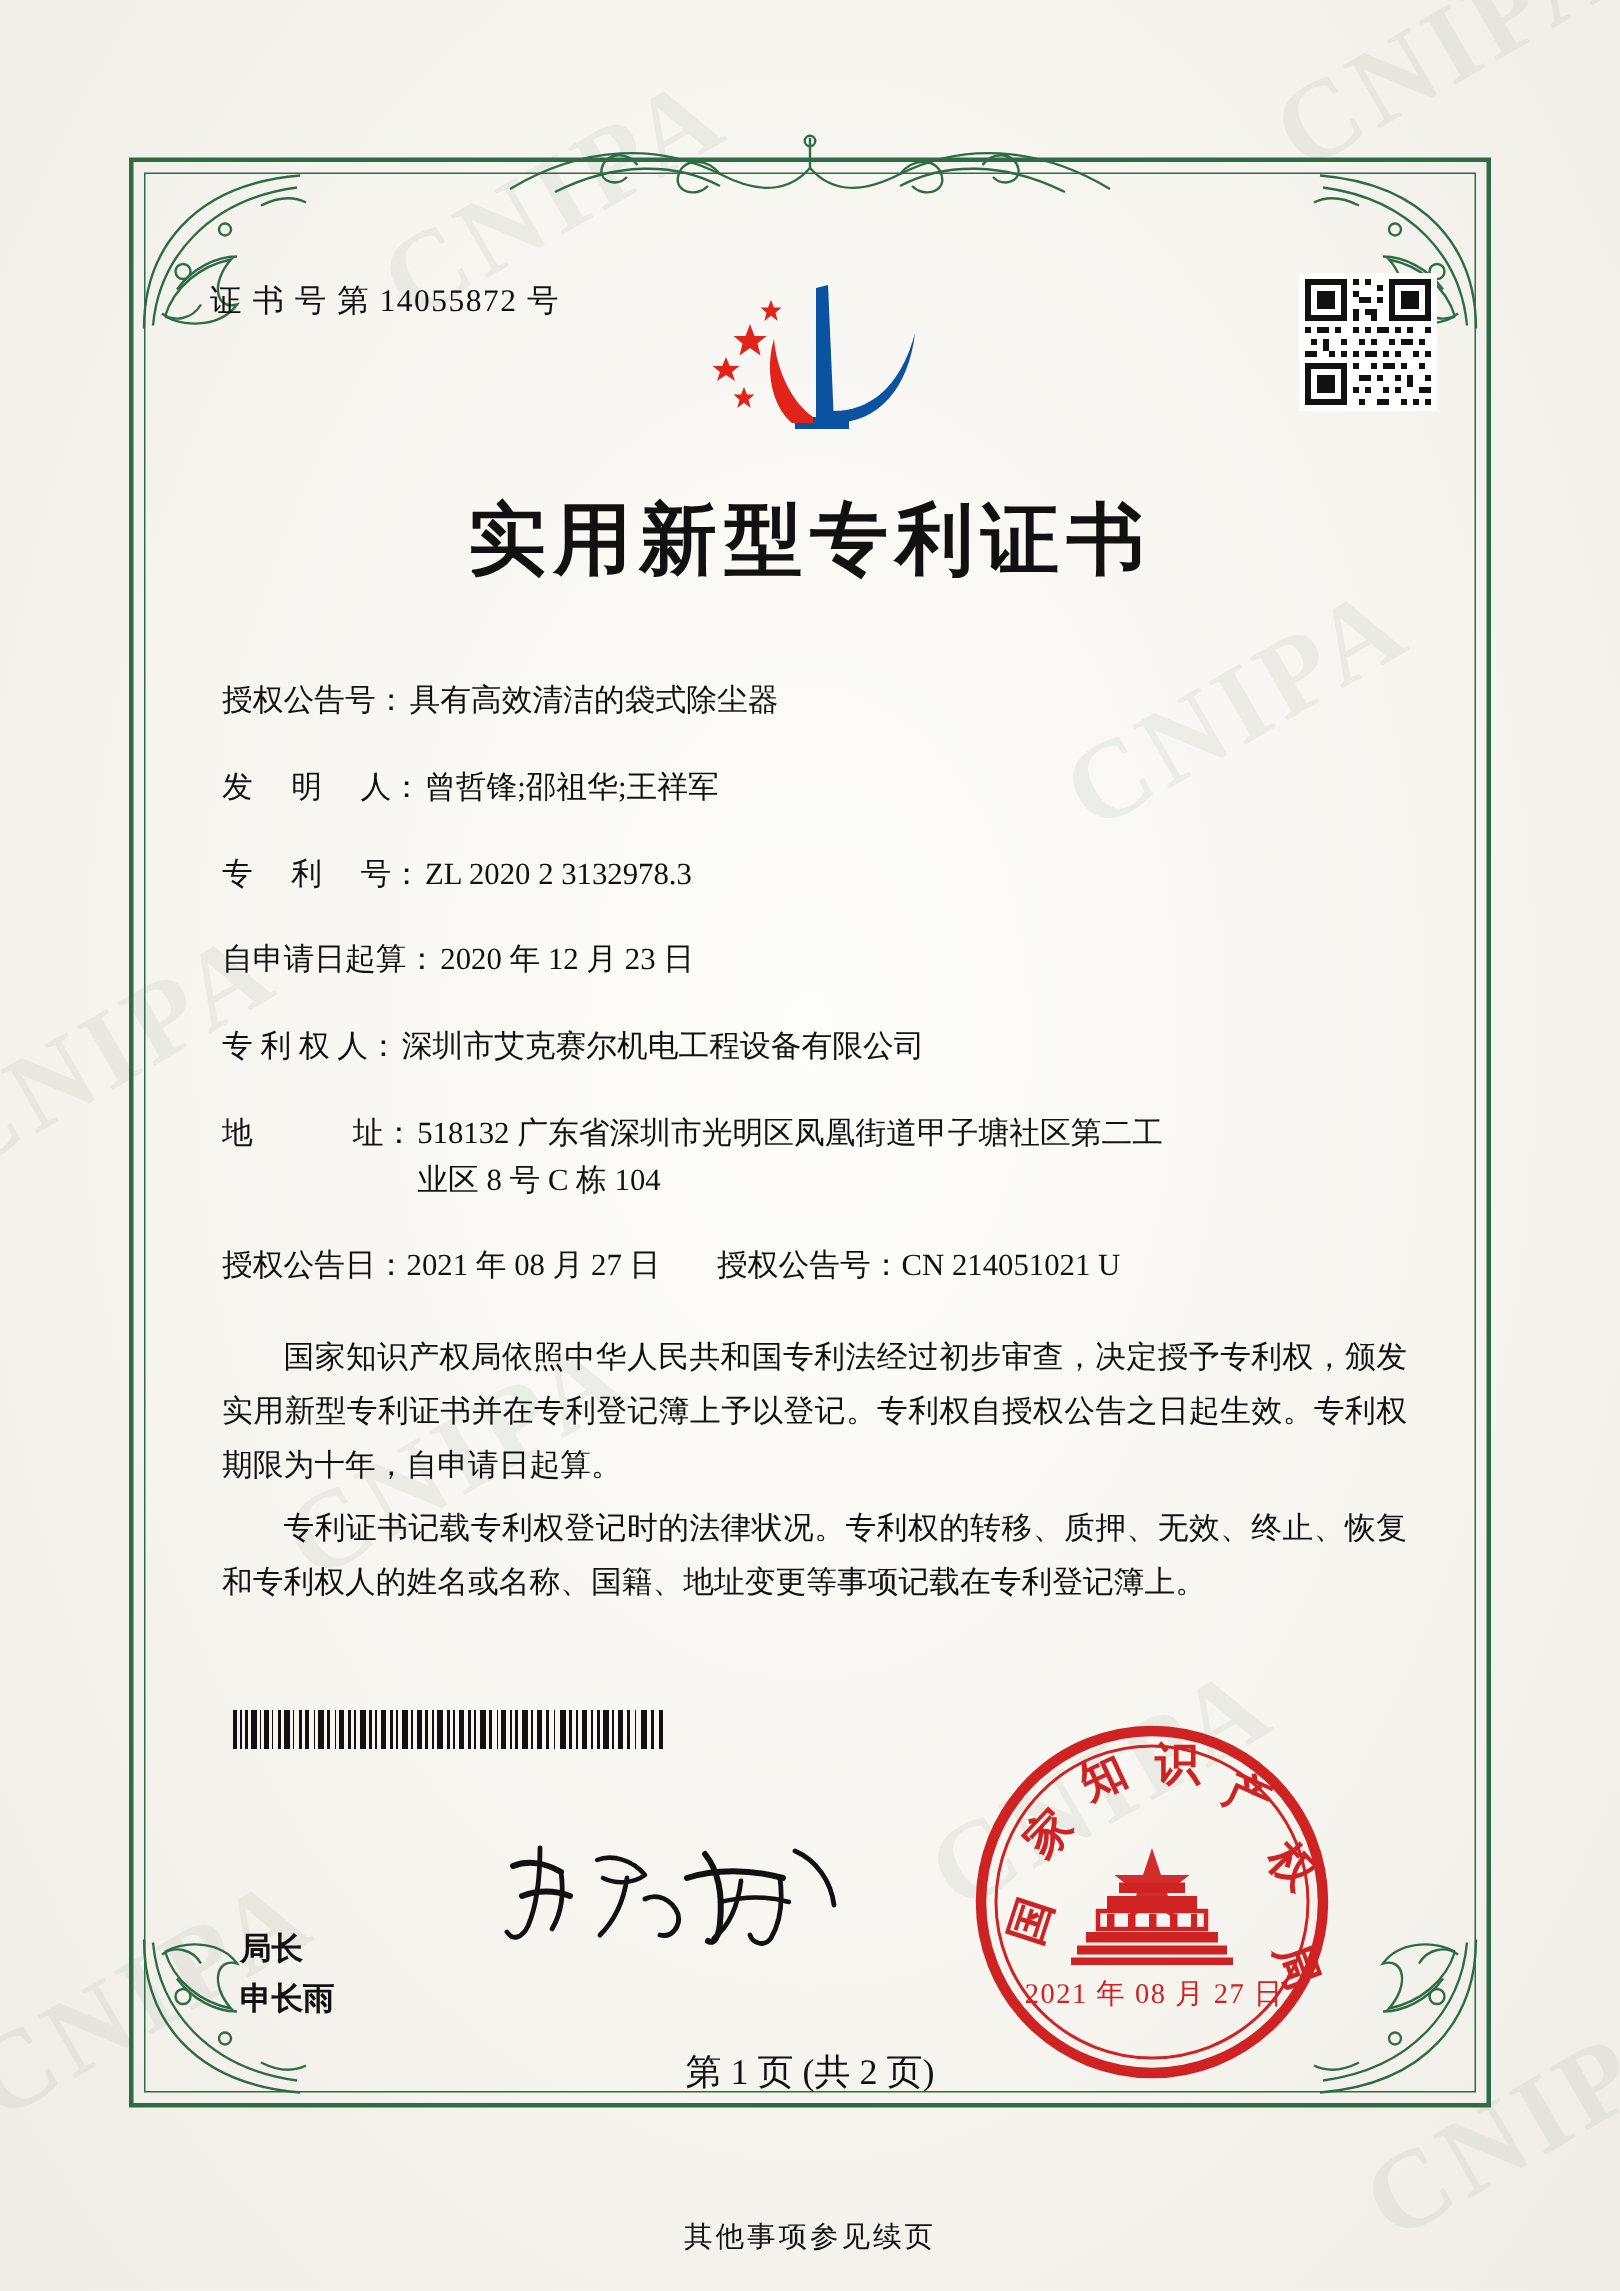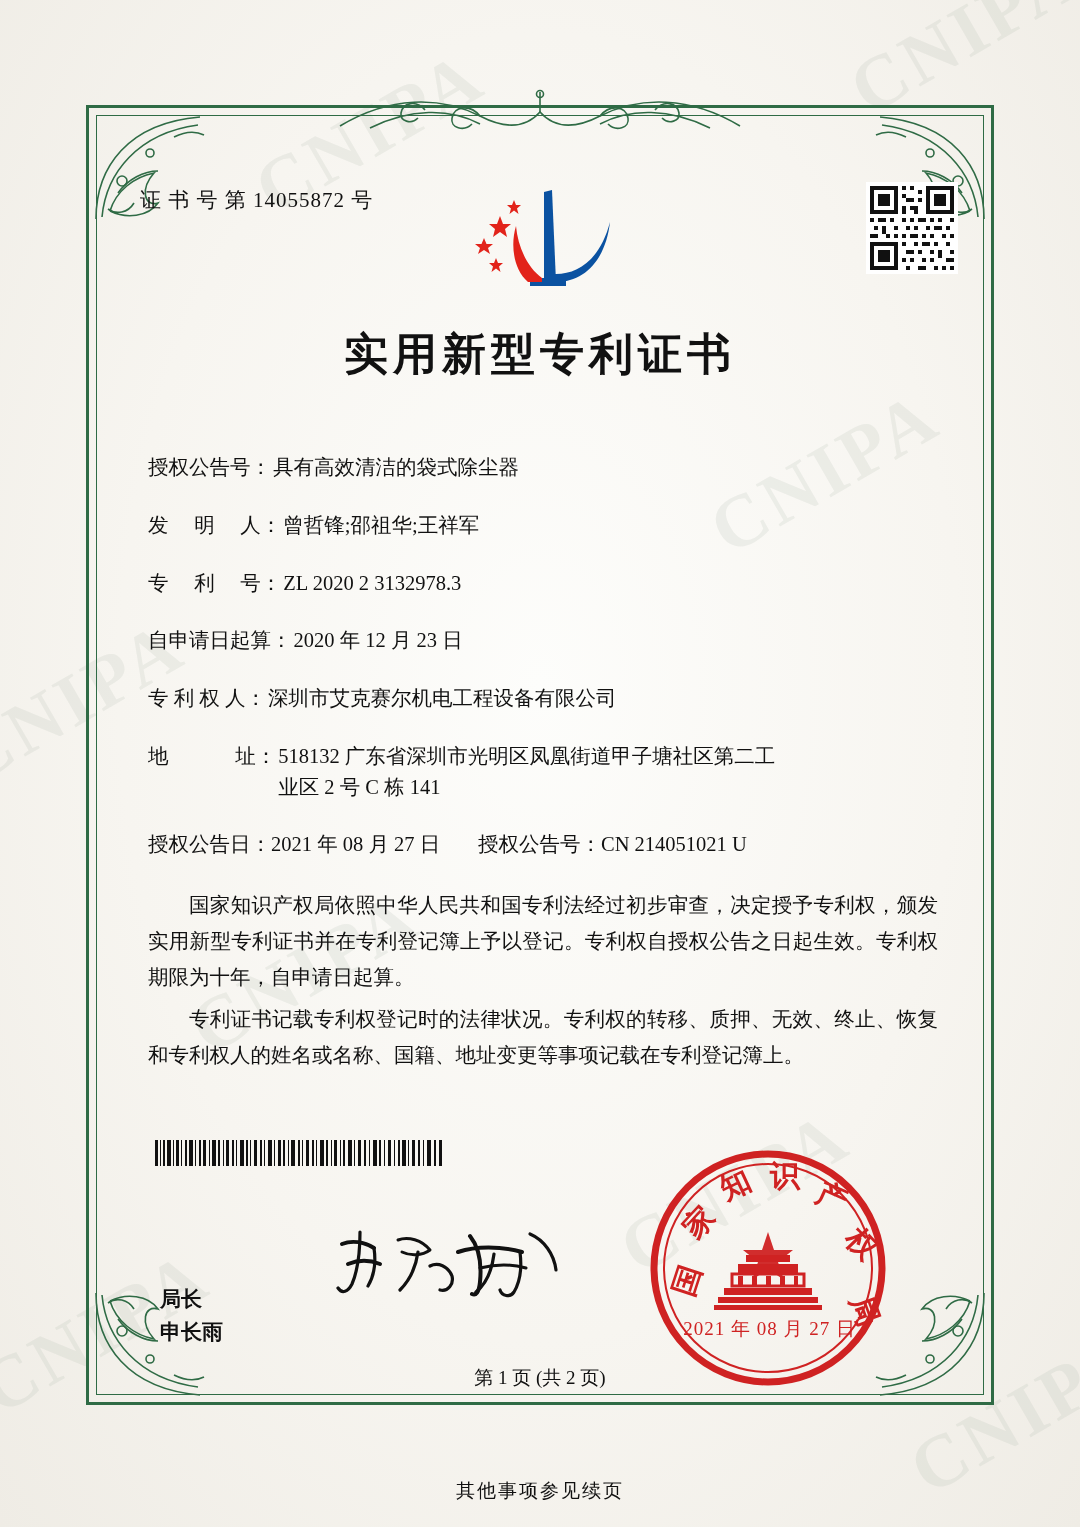--- a/index.html
+++ b/index.html
@@ -113,21 +113,21 @@
 
   
   .title {
     position: absolute;
     left: 0;
     right: 0;
     top: 325px;
     text-align: center;
     font-family: "DejaVu Serif", "Liberation Serif", serif;
     font-weight: bold;
-    font-size: 44px;
+    font-size: 52px;
     letter-spacing: 5px;
     color: #111;
   }
 
   
   .fields {
     position: absolute;
     left: 148px;
     top: 452px;
     width: 760px;
@@ -224,21 +224,21 @@
     font-family: "Liberation Serif", serif;
   }
 
   
   .page-num {
     position: absolute;
     left: 0;
     right: 0;
     top: 1365px;
     text-align: center;
-    font-size: 19px;
+    font-size: 24px;
   }
   .footer-note {
     position: absolute;
     left: 0;
     right: 0;
     top: 1478px;
     text-align: center;
     font-size: 19px;
     letter-spacing: 2px;
   }
@@ -432,21 +432,21 @@
       <span class="f-value">2020 年 12 月 23 日</span>
     </div>
     <div class="field">
       <span class="f-label">专 利 权 人：</span>
       <span class="f-value">深圳市艾克赛尔机电工程设备有限公司</span>
     </div>
     <div class="field">
       <span class="f-label">地　　 　址：</span>
       <span class="f-value">
         <span>518132 广东省深圳市光明区凤凰街道甲子塘社区第二工</span>
-        <span class="wrap2">业区 2 号 C 栋 141</span>
+        <span class="wrap2">业区 8 号 C 栋 104</span>
       </span>
     </div>
 
     <div class="grant-row">
       <div class="g1">
         <span>授权公告日：</span><span>2021 年 08 月 27 日</span>
       </div>
       <div class="g2">
         <span>授权公告号：</span><span>CN 214051021 U</span>
       </div>

